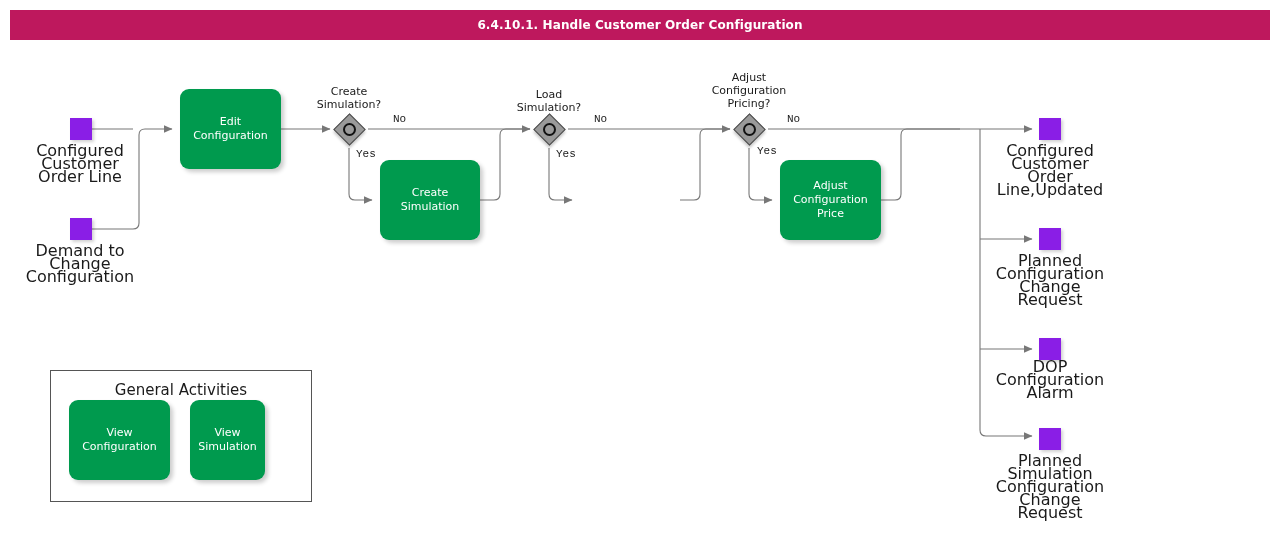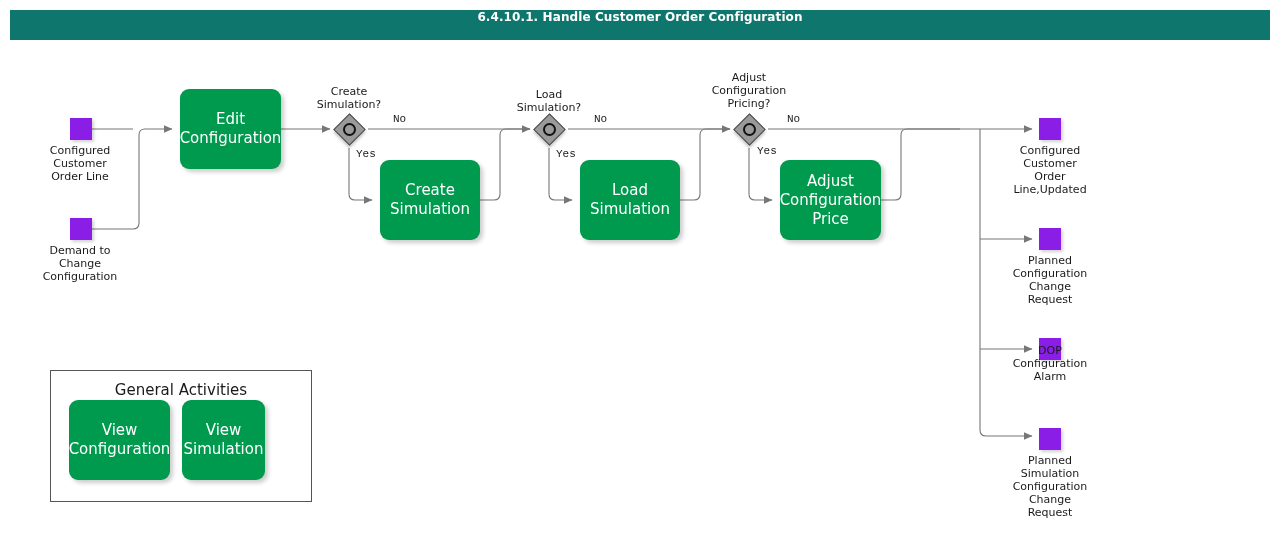--- a/index.html
+++ b/index.html
@@ -16,22 +16,23 @@
     background: #ffffff;
     overflow: hidden;
   }
   
   .title-bar {
     position: absolute;
     left: 10px;
     top: 10px;
     width: 1260px;
     height: 30px;
-    background: #0f766e;
+    background: #be185d;
     display: flex;
+    align-items: center;
     justify-content: center;
   }
   .title-bar .title-text {
     color: #ffffff;
     font-size: 12px;
     font-weight: bold;
     font-family: "DejaVu Sans", sans-serif;
     letter-spacing: 0.1px;
     white-space: nowrap;
   }
@@ -47,41 +48,41 @@
   .data-object {
     position: absolute;
     width: 22px;
     height: 22px;
     background: #8A1EE6;
     box-shadow: 2px 2px 3px rgba(0,0,0,0.18);
   }
   .data-label {
     position: absolute;
     text-align: center;
-    font-size: 11px;
+    font-size: 16px;
     line-height: 13px;
     color: #1a1a1a;
     font-family: "DejaVu Sans", sans-serif;
     white-space: pre-line;
   }
   
   .task {
     position: absolute;
     background: #009A4E;
     border-radius: 9px;
     box-shadow: 3px 3px 4px rgba(0,0,0,0.20);
     display: flex;
     align-items: center;
     justify-content: center;
     text-align: center;
   }
   .task span {
     color: #ffffff;
-    font-size: 15px;
-    line-height: 19px;
+    font-size: 11px;
+    line-height: 14px;
     font-family: "DejaVu Sans", sans-serif;
     white-space: pre-line;
     padding: 0 6px;
   }
   
   .gateway {
     position: absolute;
     width: 30px;
     height: 30px;
   }
@@ -198,23 +199,20 @@
   <div class="task" style="left:180px; top:89px; width:101px; height:80px;">
     <span>Edit
 Configuration</span>
   </div>
 
   <div class="task" style="left:380px; top:160px; width:100px; height:80px;">
     <span>Create
 Simulation</span>
   </div>
 
-  <div class="task" style="left:580px; top:160px; width:100px; height:80px;">
-    <span>Load Simulation</span>
-  </div>
 
   <div class="task" style="left:780px; top:160px; width:101px; height:80px;">
     <span>Adjust
 Configuration
 Price</span>
   </div>
 
   <div class="gateway" style="left:334px; top:114px;">
     <div class="diamond"></div>
     <div class="ring"></div>
@@ -249,35 +247,35 @@
 Order
 Line,Updated</div>
 
   <div class="data-object" style="left:1039px; top:228px;"></div>
   <div class="data-label" style="left:990px; top:254px; width:120px;">Planned
 Configuration
 Change
 Request</div>
 
   <div class="data-object" style="left:1039px; top:338px;"></div>
-  <div class="data-label" style="left:990px; top:344px; width:120px;">DOP
+  <div class="data-label" style="left:990px; top:360px; width:120px;">DOP
 Configuration
 Alarm</div>
 
   <div class="data-object" style="left:1039px; top:428px;"></div>
   <div class="data-label" style="left:990px; top:454px; width:120px;">Planned
 Simulation
 Configuration
 Change
 Request</div>
 
   <div class="group-box" style="left:50px; top:370px; width:260px; height:130px;">
     <div class="group-title">General Activities</div>
   </div>
   <div class="task" style="left:69px; top:400px; width:101px; height:80px;">
     <span>View
 Configuration</span>
   </div>
-  <div class="task" style="left:182px; top:400px; width:83px; height:80px;">
+  <div class="task" style="left:190px; top:400px; width:75px; height:80px;">
     <span>View Simulation</span>
   </div>
 
 </div>
 
 </body></html>

